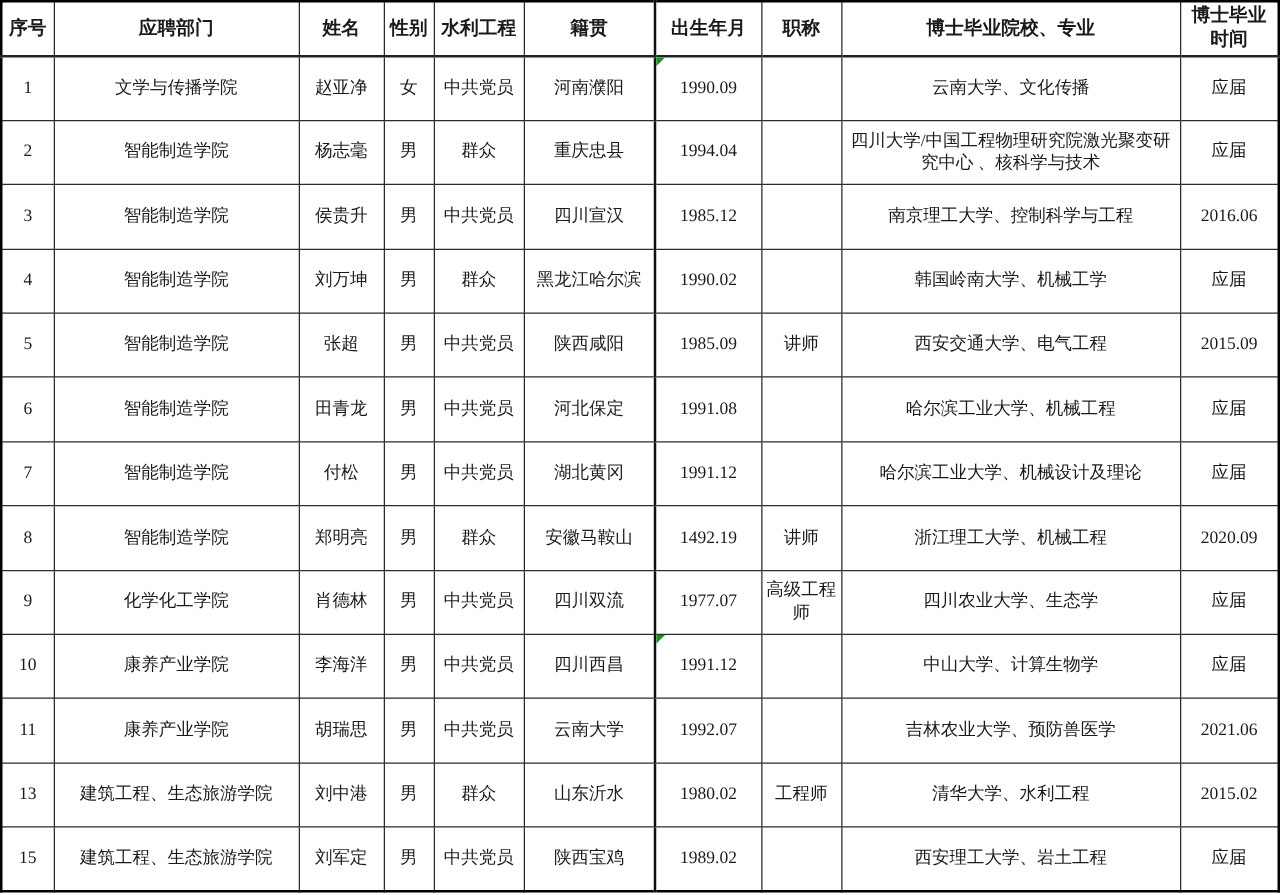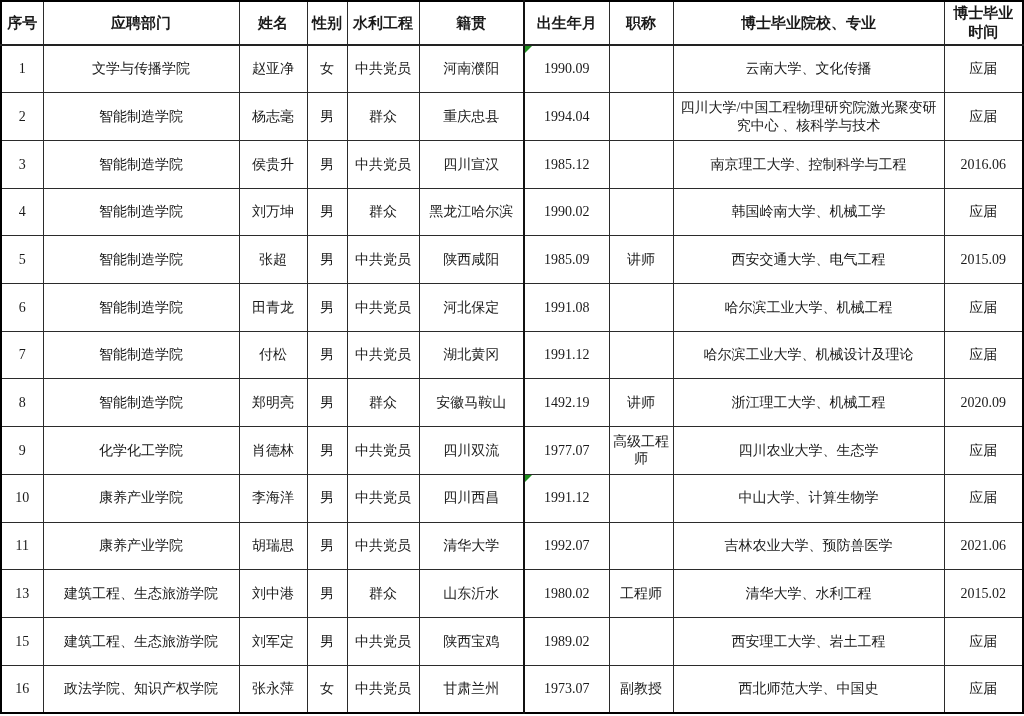--- a/index.html
+++ b/index.html
@@ -221,21 +221,21 @@
           <td></td>
           <td>中山大学、计算生物学</td>
           <td>应届</td>
         </tr>
         <tr>
           <td>11</td>
           <td>康养产业学院</td>
           <td>胡瑞思</td>
           <td>男</td>
           <td>中共党员</td>
-          <td>清华大学</td>
+          <td>云南大学</td>
           <td class="col-birth-b">1992.07</td>
           <td></td>
           <td>吉林农业大学、预防兽医学</td>
           <td>2021.06</td>
         </tr>
         <tr>
           <td>13</td>
           <td>建筑工程、生态旅游学院</td>
           <td>刘中港</td>
           <td>男</td>
@@ -251,27 +251,15 @@
           <td>建筑工程、生态旅游学院</td>
           <td>刘军定</td>
           <td>男</td>
           <td>中共党员</td>
           <td>陕西宝鸡</td>
           <td class="col-birth-b">1989.02</td>
           <td></td>
           <td>西安理工大学、岩土工程</td>
           <td>应届</td>
         </tr>
-        <tr>
-          <td>16</td>
-          <td>政法学院、知识产权学院</td>
-          <td>张永萍</td>
-          <td>女</td>
-          <td>中共党员</td>
-          <td>甘肃兰州</td>
-          <td class="col-birth-b">1973.07</td>
-          <td>副教授</td>
-          <td>西北师范大学、中国史</td>
-          <td>应届</td>
-        </tr>
       </tbody>
   </table>
 </div>
 
 </body></html>

